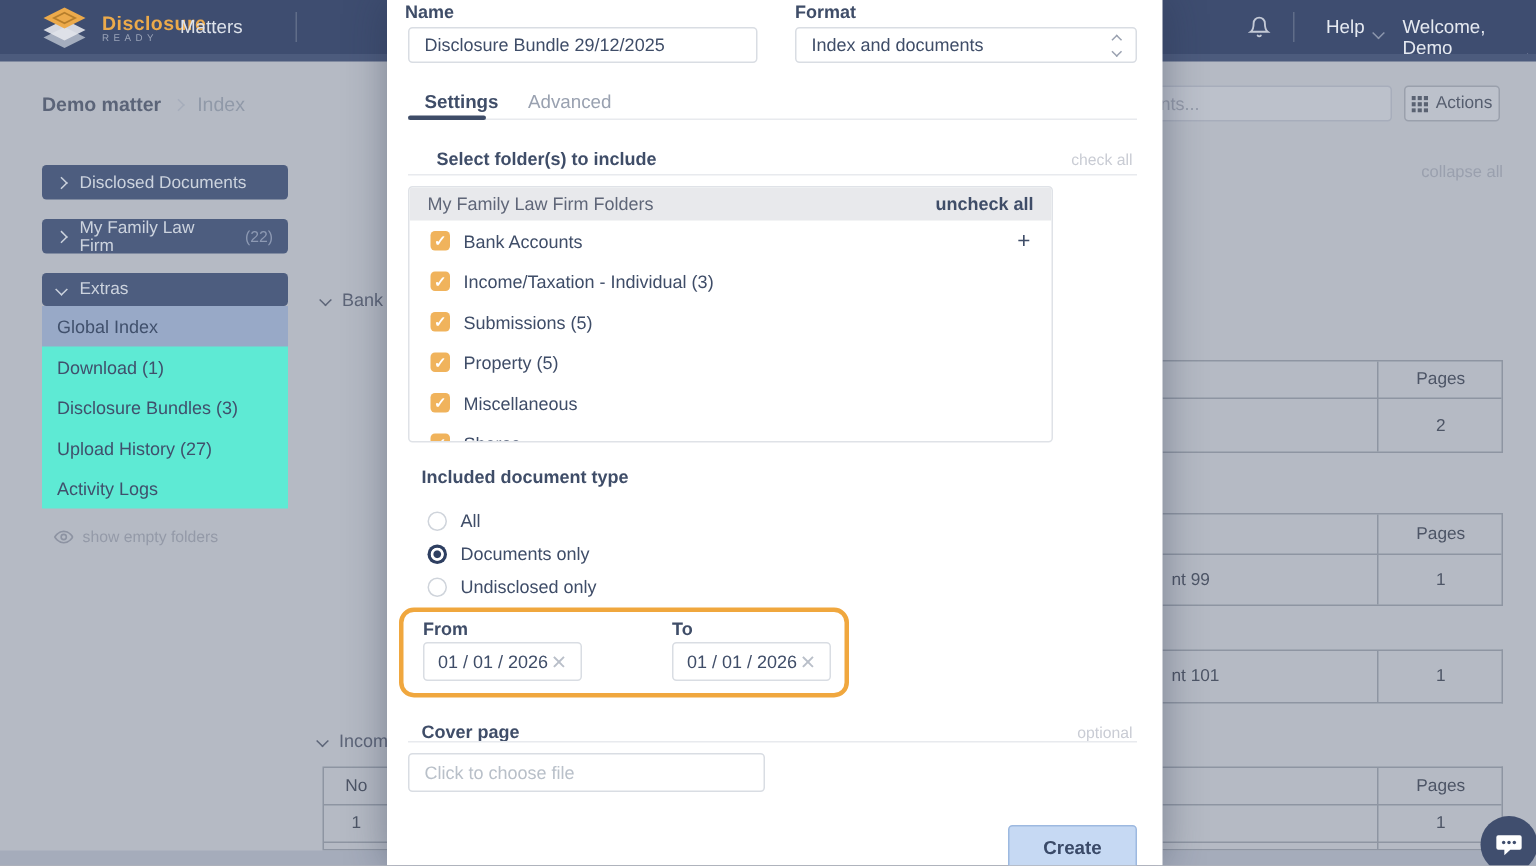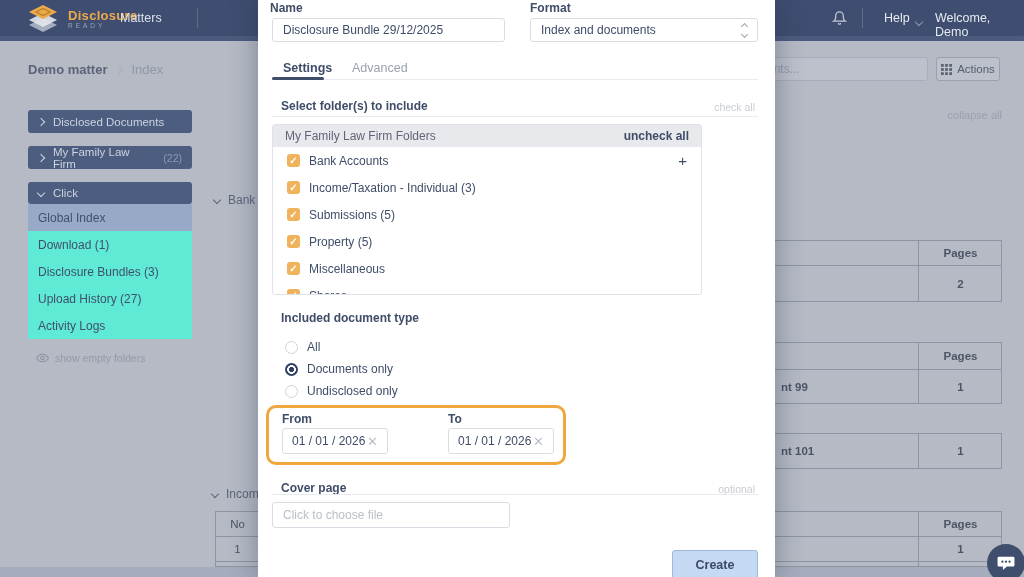--- a/index.html
+++ b/index.html
@@ -33,21 +33,21 @@
   .side-btn{position:absolute;left:28px;width:164px;height:23px;box-sizing:border-box;background:#4d5d7f;
      border-radius:3px;display:flex;align-items:center;gap:9px;padding:0 10px;color:#ccd3de;font-size:11.5px;z-index:1;}
   .side-count{color:#8d99b3;font-size:10.5px;}
   .side-items{position:absolute;left:28px;top:204px;width:164px;background:#5eead4;z-index:1;}
   .side-item{height:27px;display:flex;align-items:center;padding:0 10px;font-size:12px;color:#40506c;}
   .side-item.sel{background:#98a9c7;}
   .show-empty{position:absolute;left:36px;top:352px;display:flex;align-items:center;gap:6px;
      font-size:10.5px;color:#949aa8;z-index:1;}
   
   .bgt{position:absolute;left:775px;width:227px;box-sizing:border-box;border-top:1px solid #8e95a2;
-       border-bottom:1px solid #8e95a2;border-right:1px solid #8e95a2;z-index:1;font-weight:bold;}
+       border-bottom:1px solid #8e95a2;border-right:1px solid #8e95a2;z-index:1;}
   .bgt-v{position:absolute;left:143px;top:0;bottom:0;width:1px;background:#8e95a2;}
   .bgt-h{position:absolute;left:0;right:0;height:1px;background:#8e95a2;}
   .bgt-cell{position:absolute;left:144px;width:83px;display:flex;align-items:center;justify-content:center;
        font-size:11.5px;color:#4d5566;}
   .bgt-doc{position:absolute;left:6px;display:flex;align-items:center;font-size:11.5px;color:#4d5566;}
   .bgsec{position:absolute;display:flex;align-items:center;gap:8px;font-size:12px;color:#5d6578;
        white-space:nowrap;z-index:1;}
   .footer-strip{position:absolute;left:0;top:567px;width:1024px;height:10px;background:#a5acbb;z-index:2;}
   
   #modal{position:absolute;left:258px;top:0;width:517px;height:577px;background:#ffffff;z-index:10;
@@ -152,21 +152,21 @@
     <span class="chv right"></span>
     <span>Disclosed Documents</span>
   </div>
   <div class="side-btn" style="top:146px;">
     <span class="chv right"></span>
     <span>My Family Law Firm</span>
     <span class="side-count">(22)</span>
   </div>
   <div class="side-btn" style="top:182px;height:22px;">
     <span class="chv down"></span>
-    <span>Click</span>
+    <span>Extras</span>
   </div>
   <div class="side-items">
     <div class="side-item sel">Global Index</div>
     <div class="side-item">Download (1)</div>
     <div class="side-item">Disclosure Bundles (3)</div>
     <div class="side-item">Upload History (27)</div>
     <div class="side-item">Activity Logs</div>
   </div>
   <div class="show-empty">
     <svg width="13" height="10" viewBox="0 0 24 18" fill="none" stroke="#8d93a2" stroke-width="2">
@@ -236,21 +236,21 @@
         <span class="chv up" style="width:4px;height:4px;"></span>
         <span class="chv down" style="width:4px;height:4px;"></span>
       </span>
     </div>
 
     <div class="tab active" style="left:25px;top:61px;">Settings</div>
     <div class="tab idle" style="left:94px;top:61px;">Advanced</div>
     <div class="m-hr" style="left:14px;top:79px;width:486px;"></div>
     <div class="tab-underline" style="left:14px;top:77px;width:52px;"></div>
 
-    <div class="m-lbl" style="left:23px;top:99px;">Select folder(s) to include</div>
+    <div class="m-lbl" style="left:33px;top:99px;">Select folder(s) to include</div>
     <div class="m-light" style="right:20px;top:101px;">check all</div>
     <div class="m-hr" style="left:14px;top:116px;width:486px;"></div>
 
     <div id="folder-panel">
       <div class="fp-head">
         <span class="fp-title">My Family Law Firm Folders</span>
         <span class="fp-uncheck">uncheck all</span>
       </div>
       <div class="fp-row">
         <span class="cb">✓</span>

